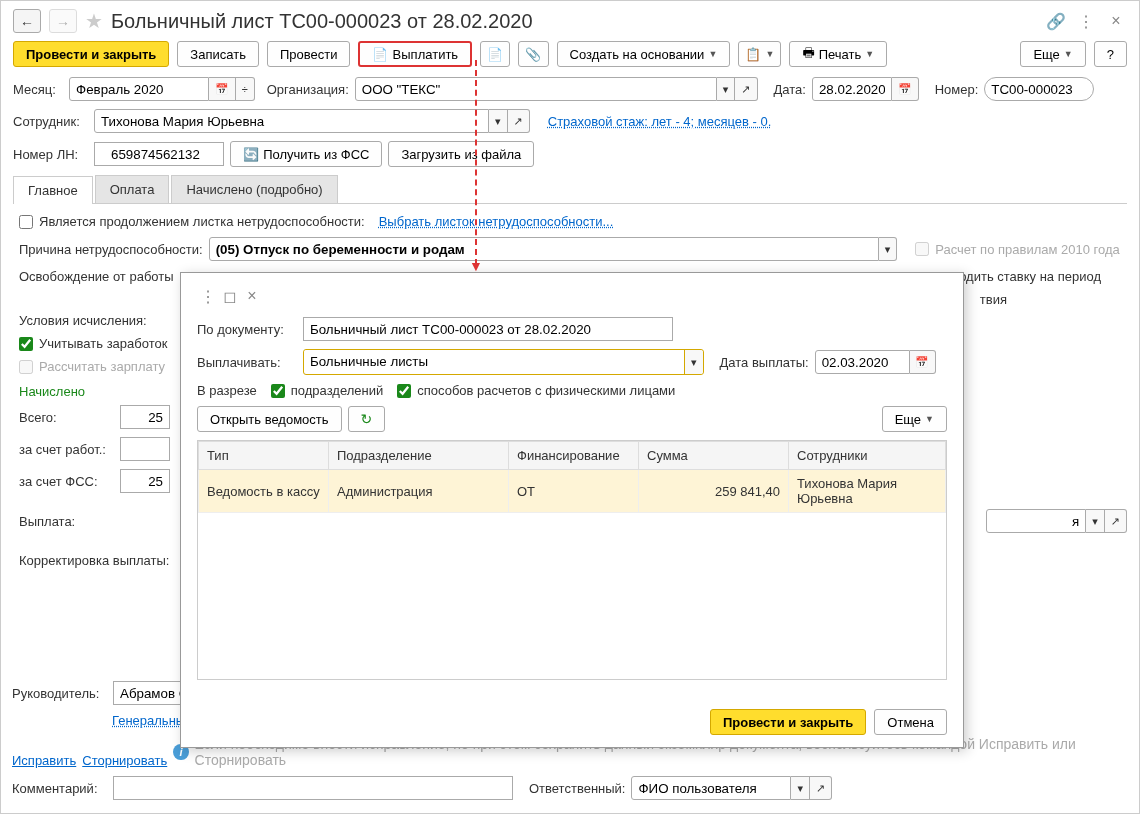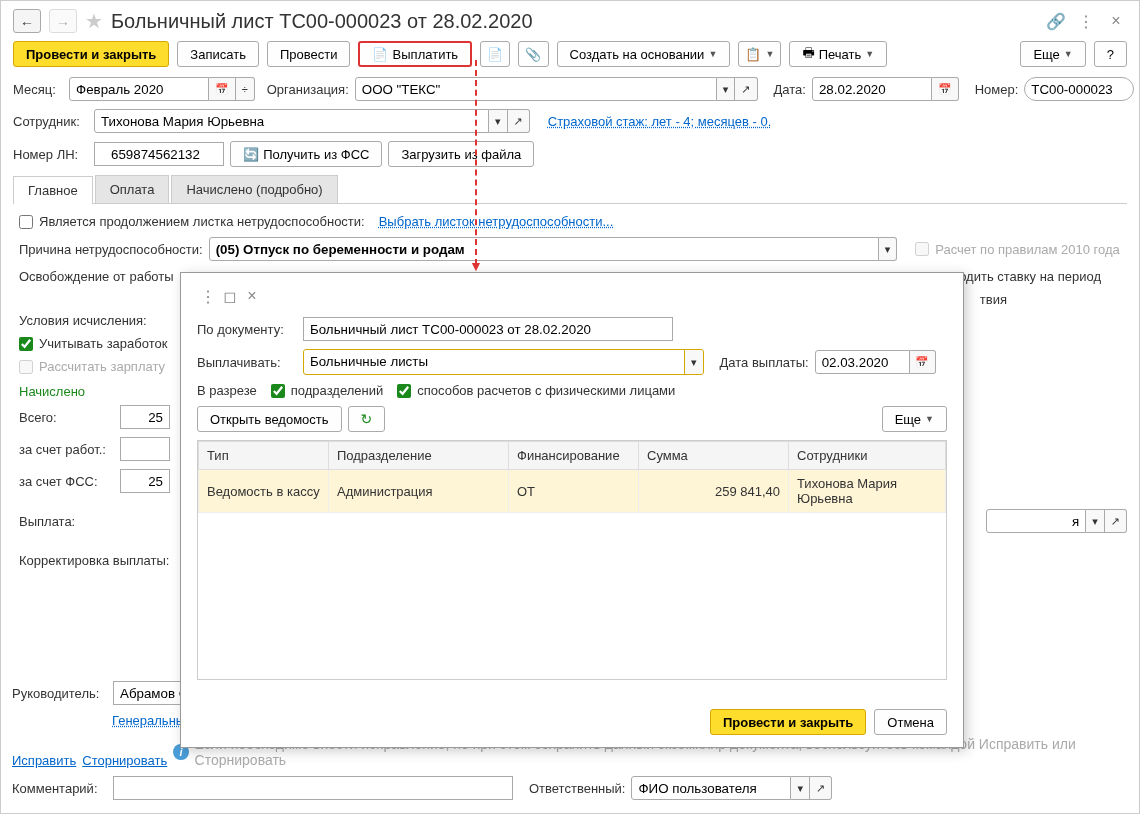--- a/index.html
+++ b/index.html
@@ -99,21 +99,21 @@
       <span class="addon">÷</span>
     </div>
     <span style="margin-left:6px">Организация:</span>
     <div class="inp-group">
       <input class="inp" style="width: 362px;" value="ООО &quot;ТЕКС&quot;">
       <span class="addon">▾</span>
       <span class="addon">↗</span>
     </div>
     <span style="margin-left:10px">Дата:</span>
     <div class="inp-group">
-      <input class="inp" style="width: 120px;" value="28.02.2020">
+      <input class="inp" style="width: 80px; text-align: center;" value="28.02.2020">
       <span class="addon">📅</span>
     </div>
     <span style="margin-left:10px">Номер:</span>
     <input class="inp" style="width: 110px; border-radius: 12px;" value="ТС00-000023">
   </div>
 
   <div class="form-row">
     <span class="lbl" style="min-width:75px">Сотрудник:</span>
     <div class="inp-group">
       <input class="inp" style="width: 395px;" value="Тихонова Мария Юрьевна">

